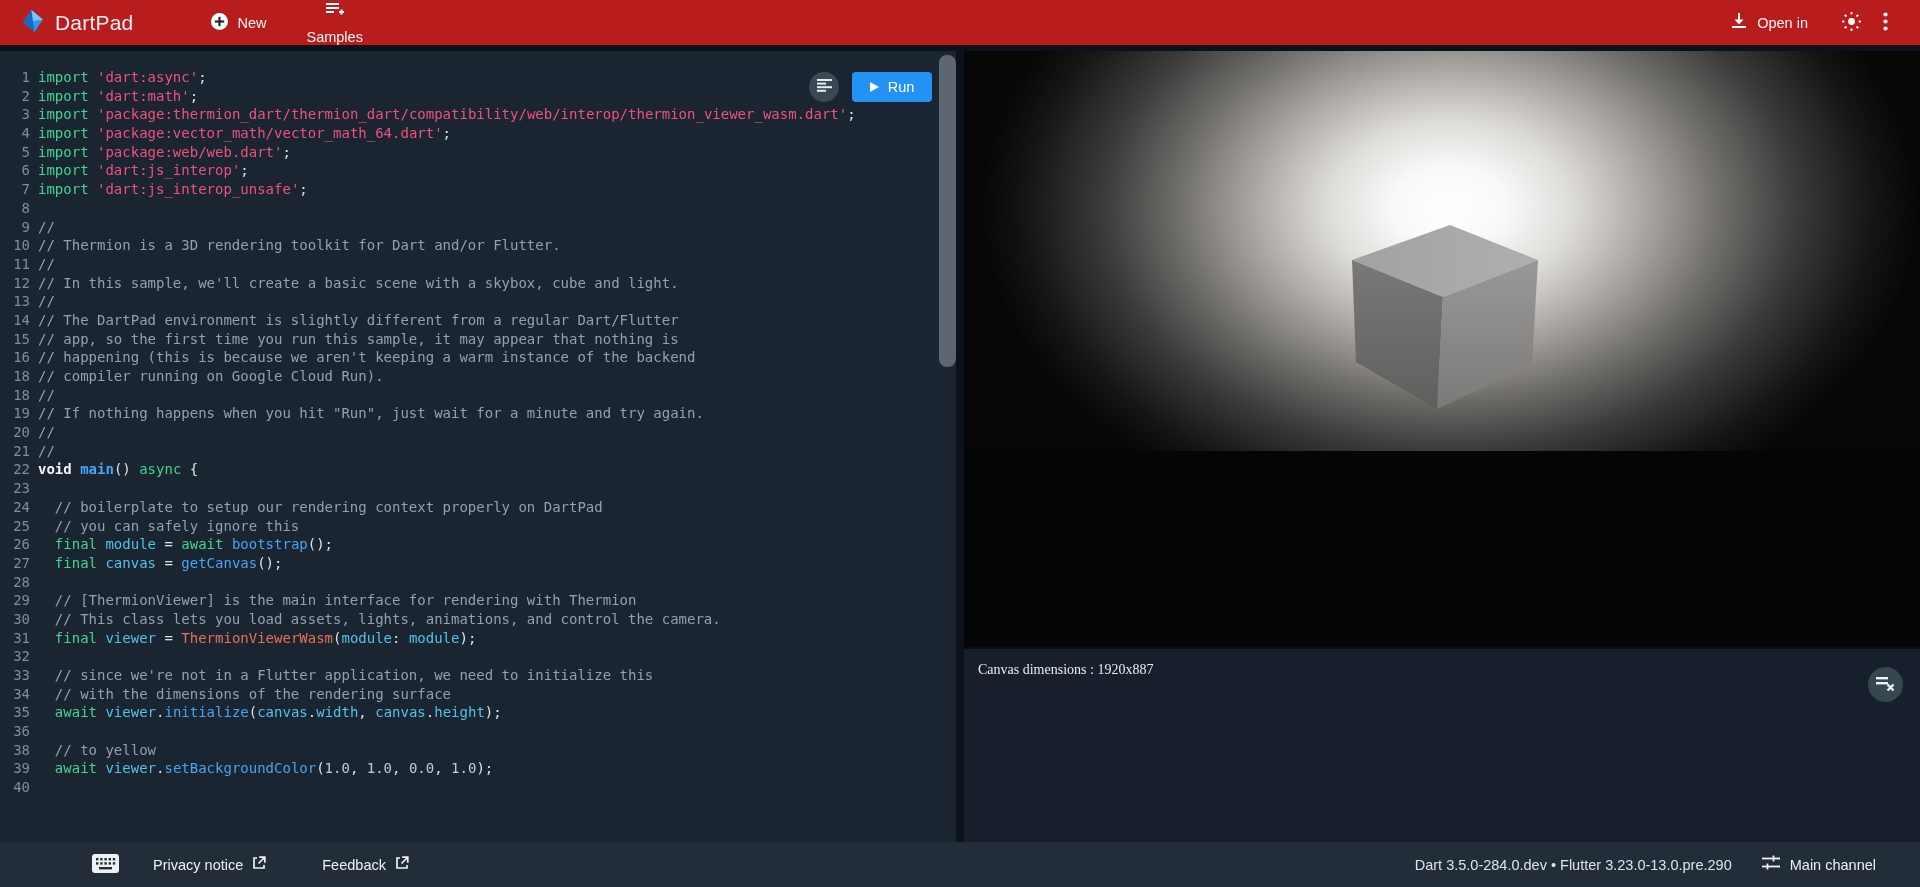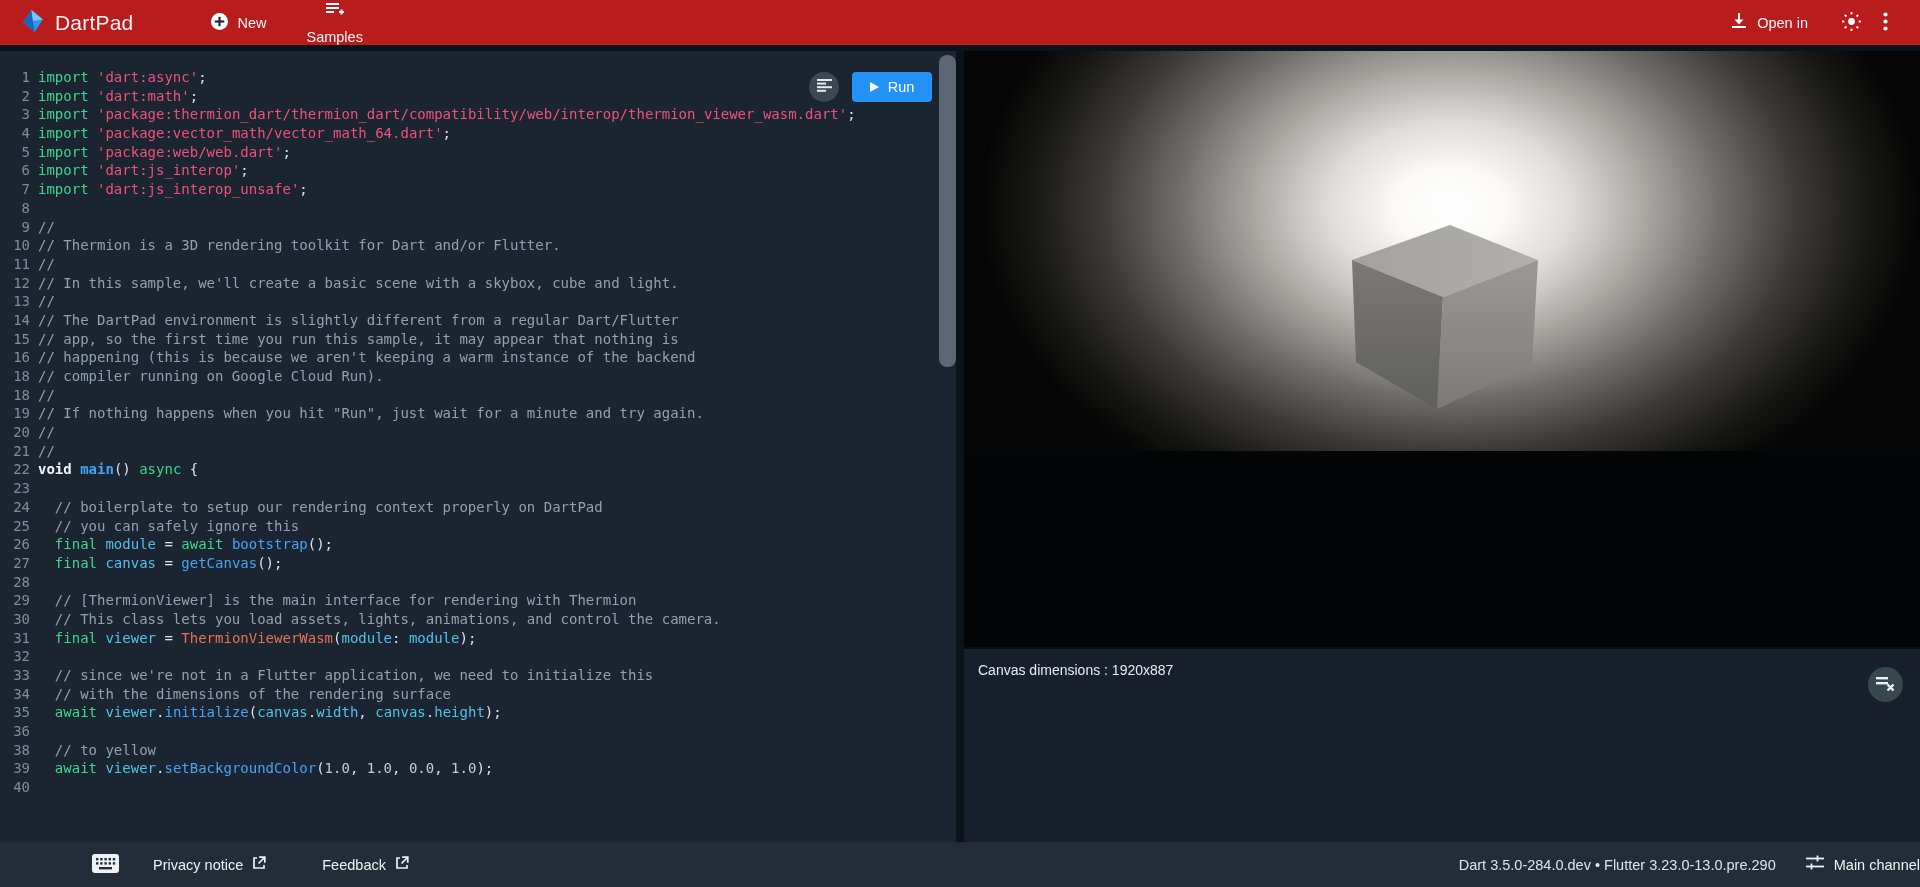--- a/index.html
+++ b/index.html
@@ -56,27 +56,27 @@
   .render-area { position:absolute; top:0; left:0; right:0; height:596px; background:#040507; overflow:hidden; }
   .glow { position:absolute; top:0; left:0; right:0; height:400px; background-color:#050505;
           background-image:radial-gradient(470px 330px at 50.8% 39%,
             #ffffff 0%, #faf9f8 12%, #dedcd9 26%, #a9a6a2 42%, #6f6d6a 58%,
             #3b3a39 74%, #151514 90%, #060606 100%); }
   .cube { position:absolute; left:386px; top:173px; }
 
   .console-panel { position:absolute; bottom:0; left:0; right:0; height:195px; background:#161f2b;
                    border-top:2px solid #0a0e15; }
   .console-text { position:absolute; top:12px; left:14px; color:#e9edf1; font-size:14px;
-                  font-family:Liberation Sans, sans-serif; line-height:18px; white-space:pre; }
+                  font-family:Liberation Serif, serif; line-height:18px; white-space:pre; }
   .clear-btn { position:absolute; top:18px; right:17px; width:35px; height:35px; border-radius:50%;
                background:#37474f; border:none; cursor:pointer; display:flex; align-items:center; justify-content:center; }
 
   
   .statusbar { position:absolute; bottom:0; left:0; right:0; height:45px; background:#222d39;
-               display:flex; align-items:center; }
+               display:flex; align-items:center; padding-right:44px; }
   .sb-btn { display:flex; align-items:center; gap:9px; color:#eef2f5; font-size:14.5px; font-weight:500;
             background:none; border:none; cursor:pointer; font-family:"Liberation Sans", sans-serif; }
   .kb-btn { margin-left:92px; }
   .privacy-btn { margin-left:34px; }
   .feedback-btn { margin-left:56px; }
   .sb-spacer { flex:1; }
   .versions { color:#dde3e9; font-size:14.5px; margin-right:30px; }
   .channel-btn { gap:10px; }
 </style>
 </head>

